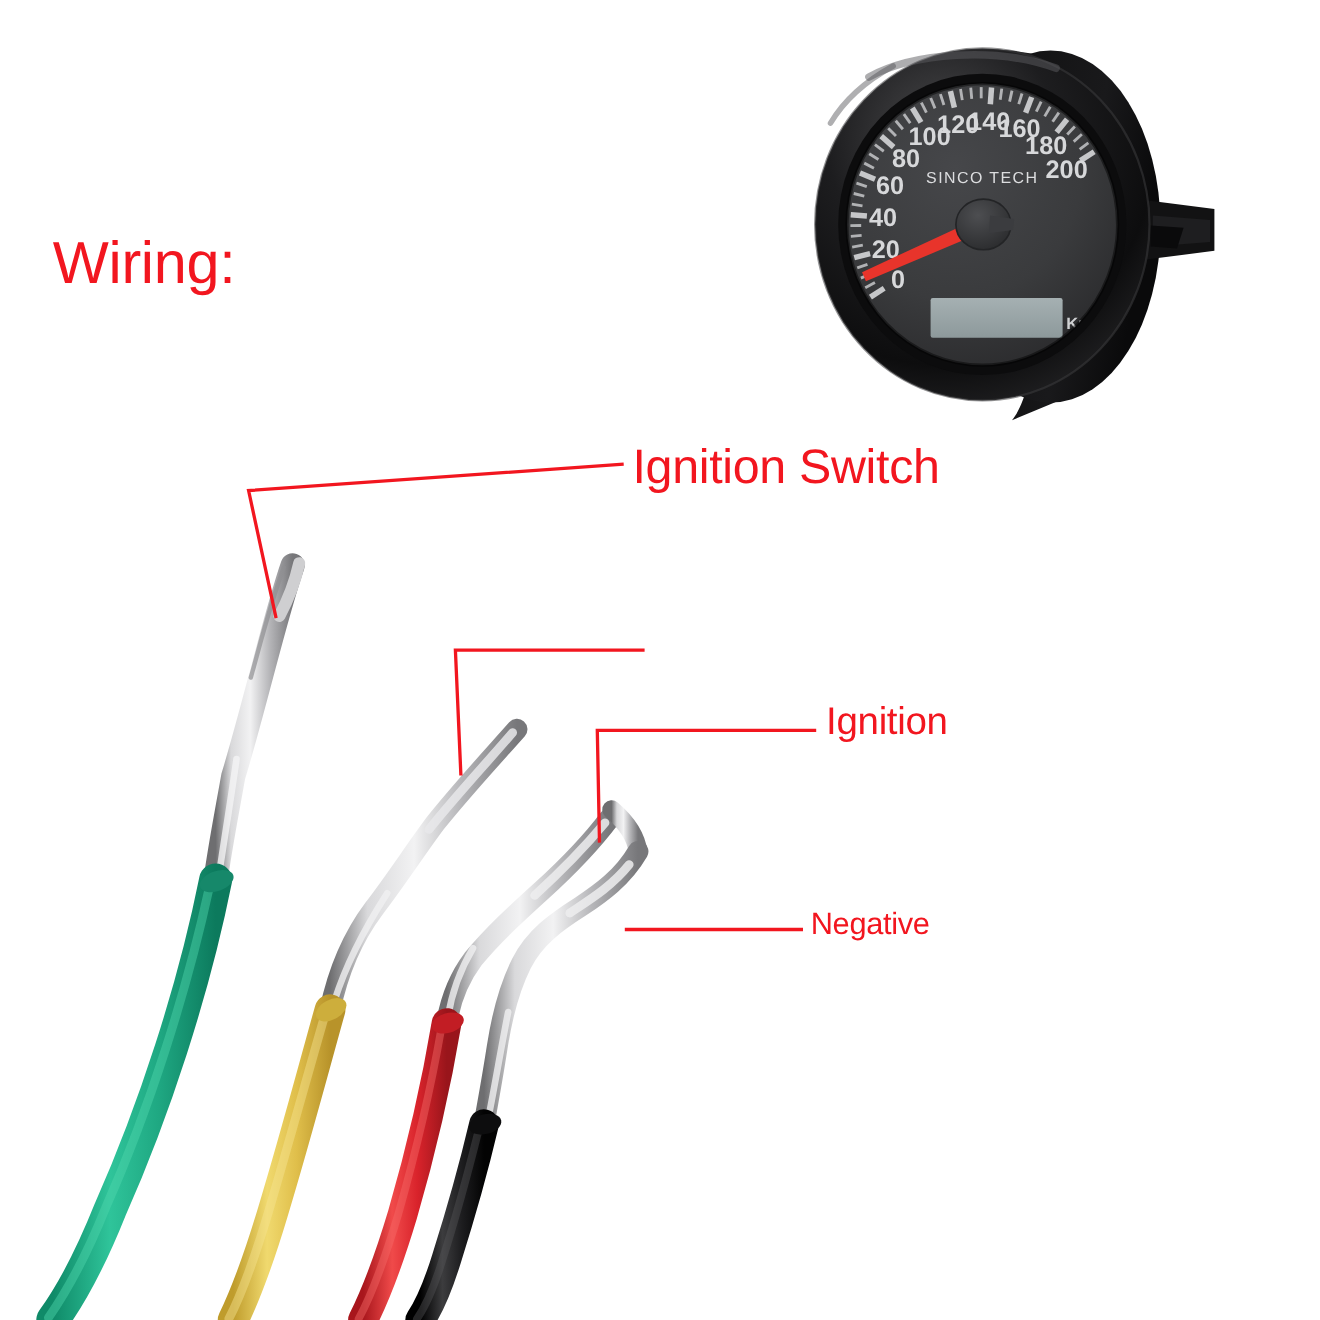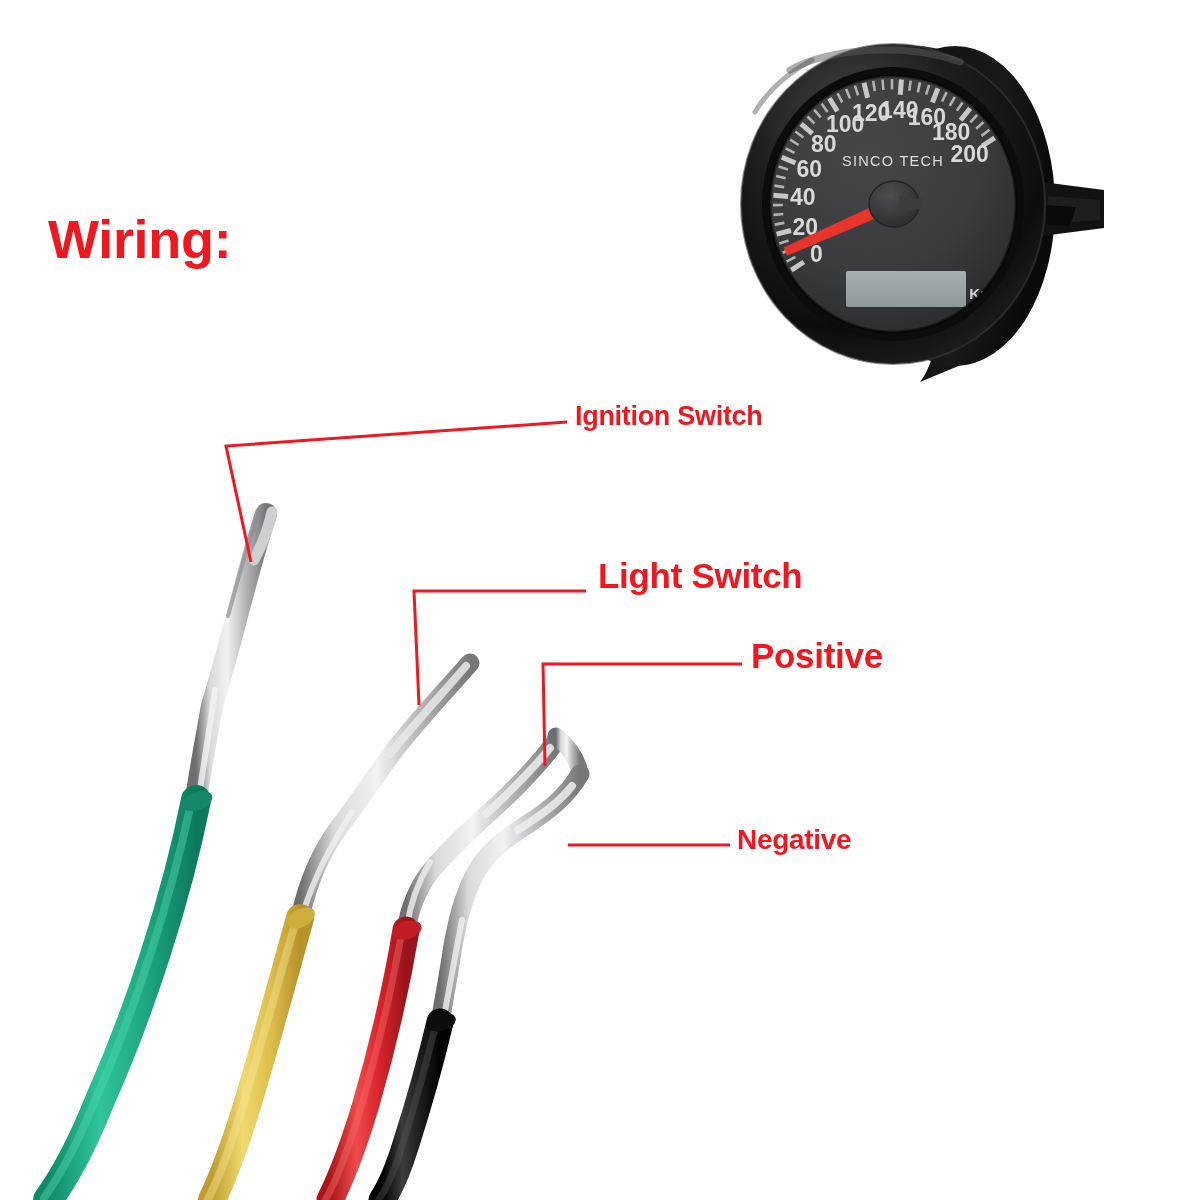--- a/index.html
+++ b/index.html
@@ -7,27 +7,27 @@
     width:1200px;height:1200px;
     background:#ffffff;
     font-family:"Liberation Sans", sans-serif;
     overflow:hidden;
     position:relative;
   }
   #stage{position:absolute;left:0;top:0;width:1200px;height:1200px;}
   .lbl{
     position:absolute;
     color:#f2161f;
-    font-weight:bold;
+    font-weight:normal;
     white-space:nowrap;
     letter-spacing:-0.3px;
     line-height:1;
   }
   #wiring-title{left:48px;top:212px;font-size:54px;}
-  #lbl-ignition{left:575px;top:403px;font-size:27px;}
+  #lbl-ignition{left:575px;top:403px;font-size:44px;}
   #lbl-light{left:598px;top:558px;font-size:35px;}
   #lbl-positive{left:751px;top:638px;font-size:35px;}
   #lbl-negative{left:737px;top:826px;font-size:28px;}
   svg.layer{position:absolute;left:0;top:0;width:1200px;height:1200px;overflow:visible;}
   #art-layer{pointer-events:none;}
   #leaders{pointer-events:none;}
 </style>
 </head>
 <body>
 
@@ -265,19 +265,18 @@
       <path d="M 742 664 L 543 664 L 545 766"></path>
 
       <path d="M 730 845 L 568 845"></path>
     </g>
   </svg>
 
   <div class="lbl" id="wiring-title">Wiring:</div>
 
   <div class="lbl" id="lbl-ignition">Ignition Switch</div>
 
-  <div class="lbl" id="lbl-light">Light Switch</div>
-
-  <div class="lbl" id="lbl-positive">Positive</div>
+
+  <div class="lbl" id="lbl-positive">Ignition</div>
 
   <div class="lbl" id="lbl-negative">Negative</div>
 
 </div>
 
 </body></html>

